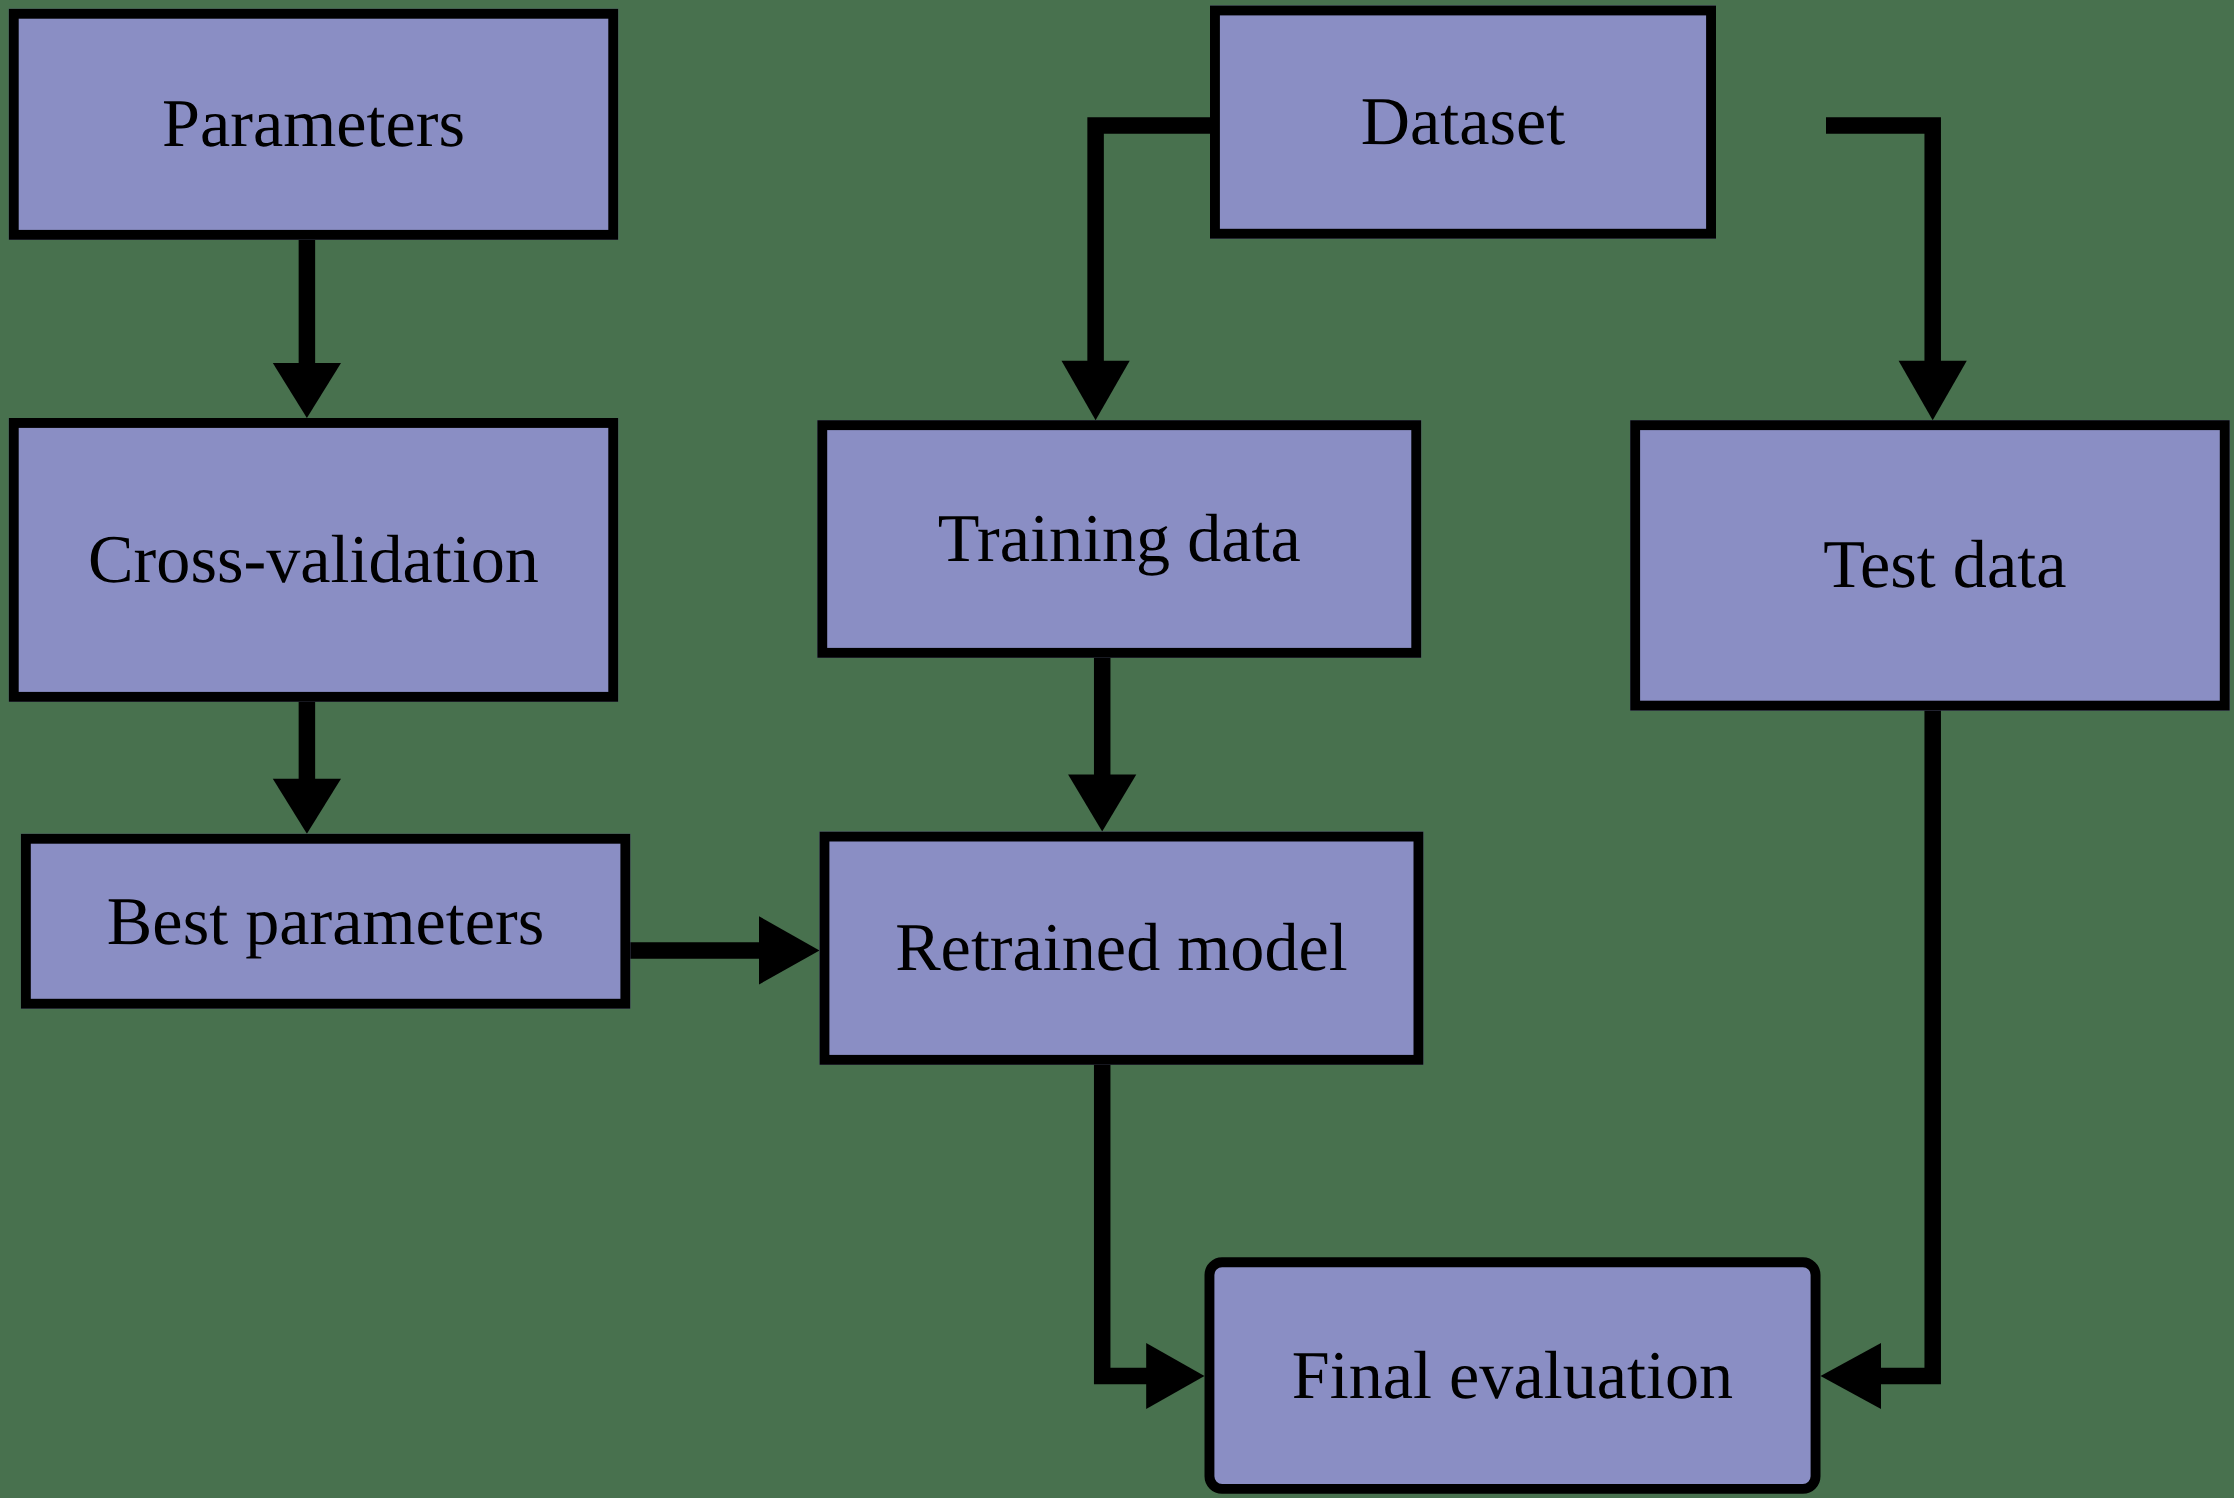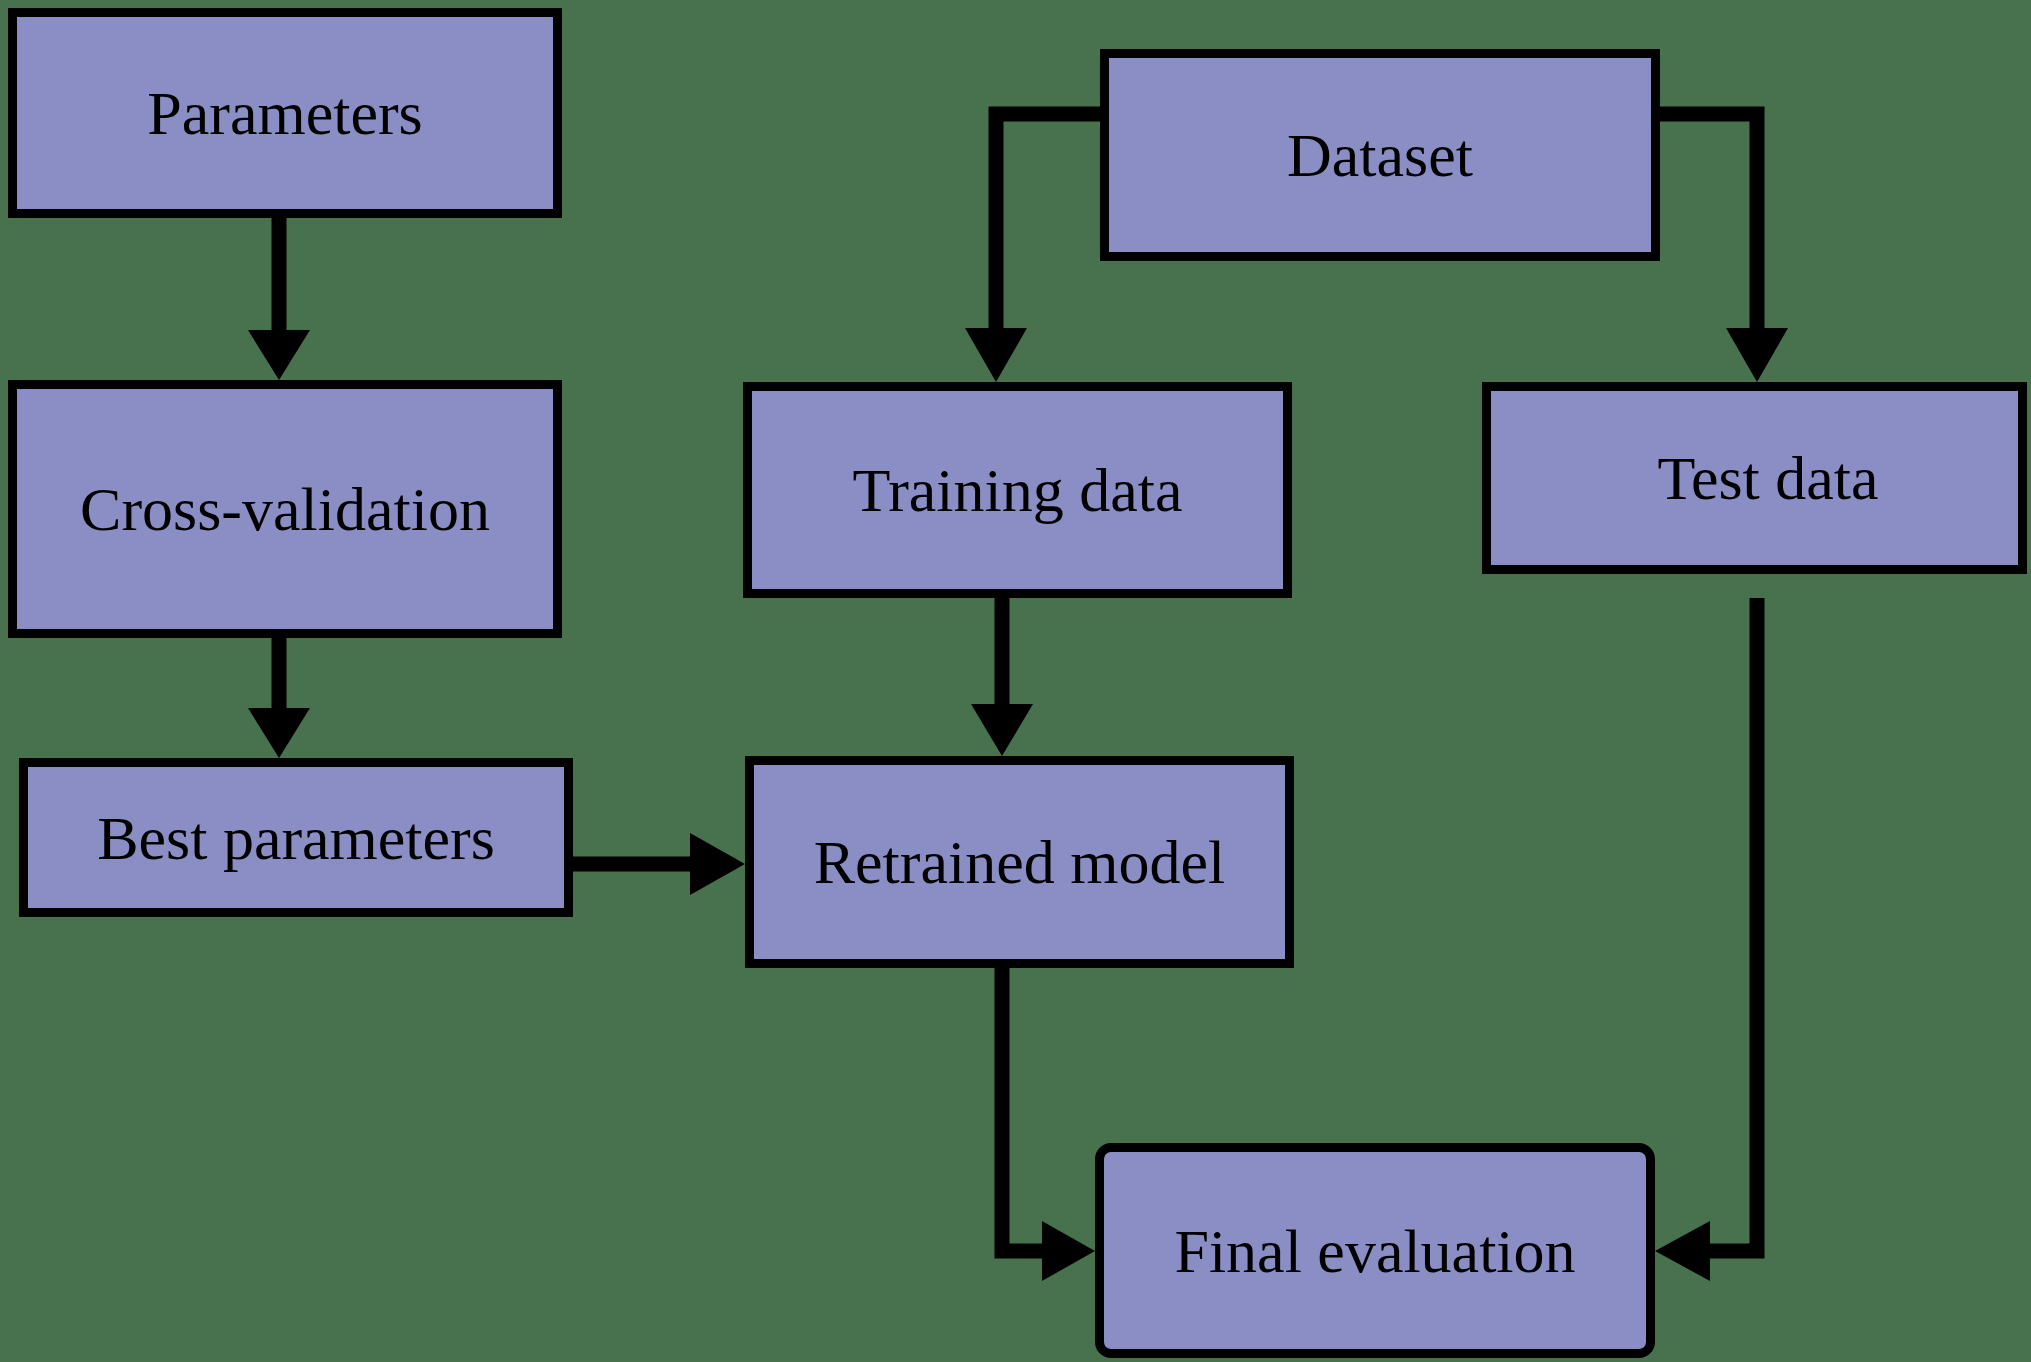--- a/index.html
+++ b/index.html
@@ -48,24 +48,24 @@
     align-items: center;
     justify-content: center;
     color: #000000;
     font-size: 62px;
     line-height: 1;
     white-space: nowrap;
     font-family: Liberation Serif, serif;
   }
   
   .n-parameters      { left: 8px;    top: 8px;    width: 554px; height: 210px; }
-  .n-dataset         { left: 1100px; top: 5px;    width: 560px; height: 212px; margin-top: 44px; }
+  .n-dataset         { left: 1100px; top: 5px;    width: 460px; height: 212px; }
   .n-cross-validation{ left: 8px;    top: 380px;  width: 554px; height: 258px; }
   .n-training-data   { left: 743px;  top: 382px;  width: 549px; height: 216px; }
-  .n-test-data       { left: 1482px; top: 382px;  width: 545px; height: 192px; padding-left: 27px; }
+  .n-test-data       { left: 1482px; top: 382px;  width: 545px; height: 264px; padding-left: 27px; }
   .n-best-parameters { left: 19px;    top: 758px;  width: 554px; height: 159px; }
   .n-retrained-model { left: 745px;  top: 756px;  width: 549px; height: 212px; }
   .n-final-evaluation{ left: 1095px; top: 1143px; width: 560px; height: 215px; border-radius: 16px; }
 </style>
 </head>
 <body>
 
 <div class="canvas">
 
   <svg class="arrows" viewBox="0 0 2031 1362" xmlns="http://www.w3.org/2000/svg">

